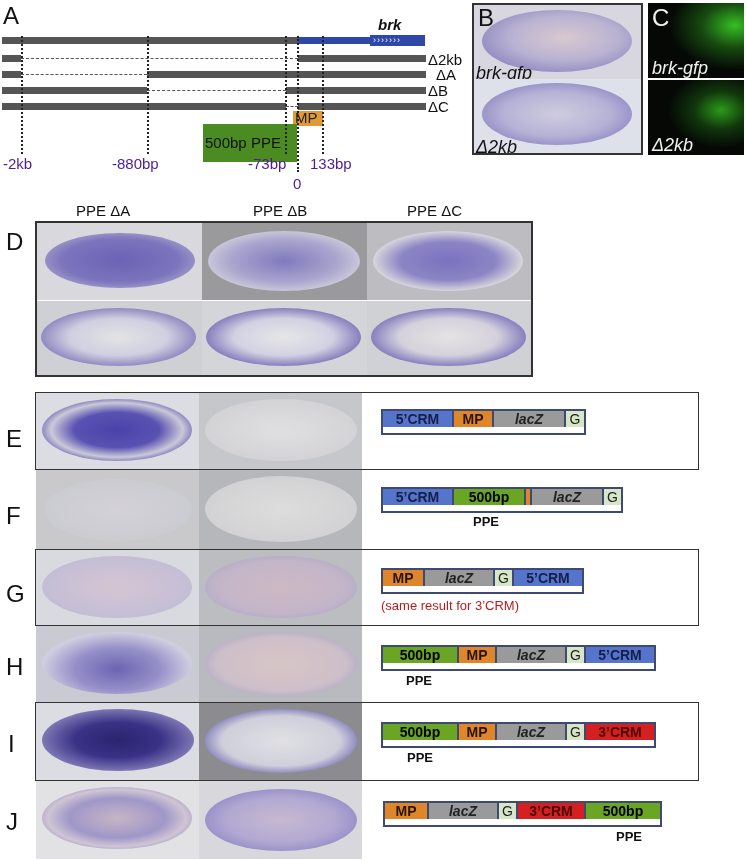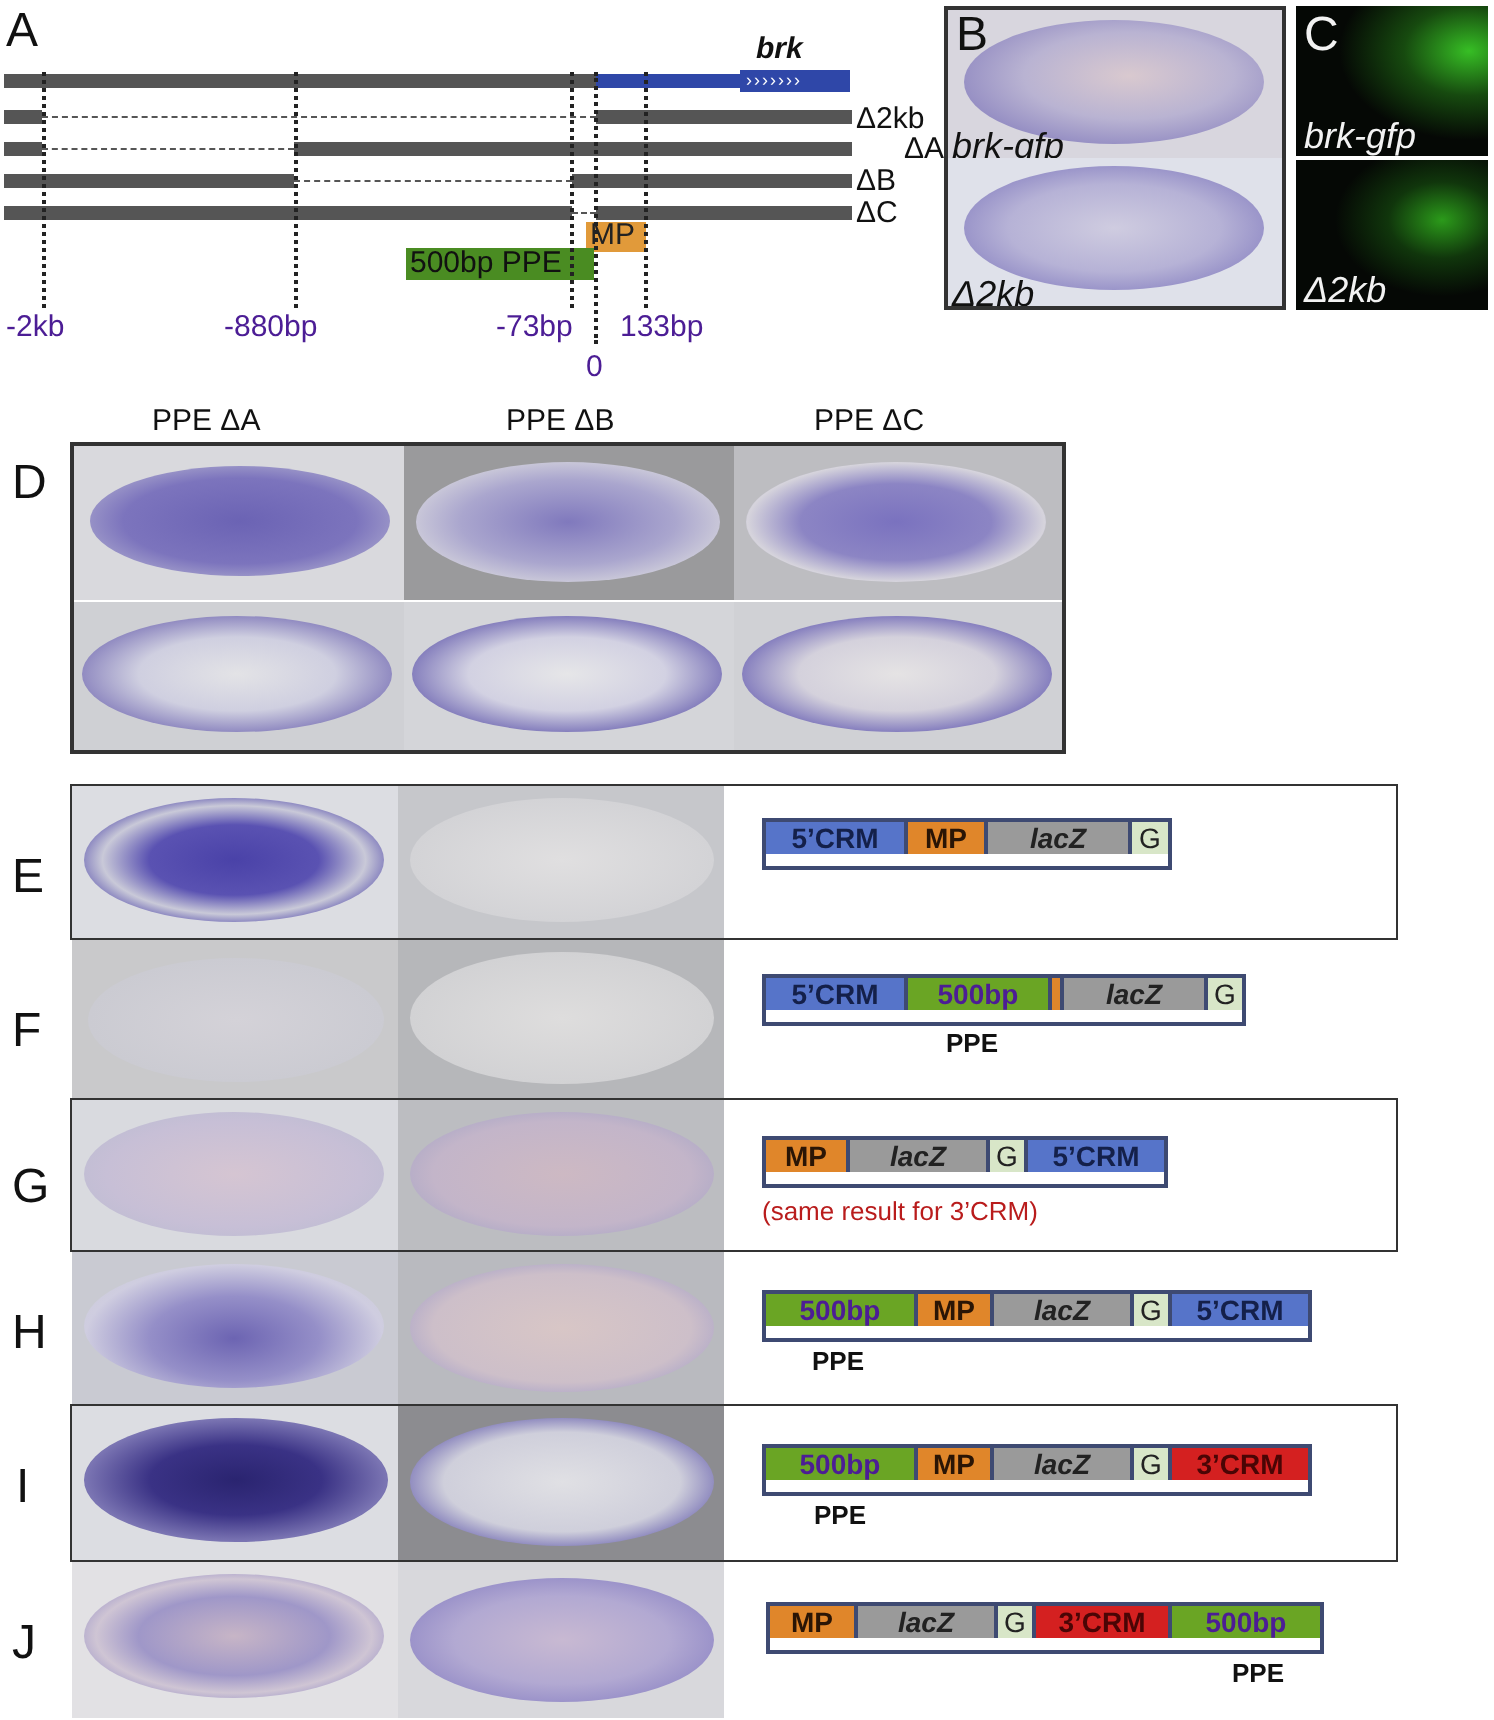--- a/index.html
+++ b/index.html
@@ -11,37 +11,37 @@
   
   .bar { position: absolute; height: 7px; background: #555555; }
   .bar.blue { background: #2f47a8; }
   .gap-line { position: absolute; height: 0; border-top: 1px dashed #555; }
   .vline { position: absolute; width: 0; border-left: 2px dotted #222; }
   .brk-arrowbox { position: absolute; background: #2f47a8; color: #fff; font-size: 9px;
                   letter-spacing: 1px; line-height: 11px; padding-left: 3px; white-space: nowrap; overflow: hidden; }
   .row-label { position: absolute; font-size: 15px; color: #111; line-height: 14px; }
   .tick-label { position: absolute; font-size: 15px; color: #4c1d95; white-space: nowrap; }
   .ppe-box { position: absolute; background: #4a8c22; color: #111; font-size: 15px;
-             line-height: 14px; padding: 1px 2px; white-space: nowrap; }
+             line-height: 14px; padding: 12px 2px; white-space: nowrap; }
   .mp-box { position: absolute; background: #e19a3a; color: #222; font-size: 15px;
             line-height: 14px; padding: 0 2px; }
 
   
   .img { position: absolute; overflow: hidden; }
   .embryo { position: absolute; border-radius: 50%; }
   .img-label { position: absolute; font-style: italic; font-size: 18px; }
 
   
   .construct { position: absolute; display: flex; border: 2px solid #3e4a72; height: 22px; }
   .seg { height: 16px; display: flex; align-items: center; justify-content: center;
          font-size: 14px; font-weight: 700; box-sizing: border-box; }
   .seg.crm5 { background: #5674c9; color: #14204a; }
   .seg.crm3 { background: #d42020; color: #4a0505; }
   .seg.mp { background: #e0862a; color: #2a1505; }
-  .seg.ppe { background: #6aa524; color: #4c1d95; }
+  .seg.ppe { background: #6aa524; color: #000000; }
   .seg.lacz { background: #9a9a9a; color: #222; font-style: italic; }
   .seg.g { background: #d8e6c8; color: #222; font-weight: 400; }
   .seg + .seg { border-left: 2px solid #3e4a72; }
   .sub-label { position: absolute; font-size: 13px; font-weight: 700; color: #111; }
   .note { position: absolute; font-size: 13px; color: #b91c1c; }
   .frame { position: absolute; border: 1.5px solid #333; box-sizing: border-box; }
 </style>
 </head>
 <body>
 
@@ -54,21 +54,21 @@
   <div class="brk-arrowbox" style="left:370px;top:35px;width:52px;height:11px;">›››››››</div>
 
   <div class="bar" style="left:2px;top:55px;width:19px;"></div>
   <div class="gap-line" style="left:21px;top:58px;width:277px;"></div>
   <div class="bar" style="left:298px;top:55px;width:128px;"></div>
   <div class="row-label" style="left:428px;top:53px;">Δ2kb</div>
 
   <div class="bar" style="left:2px;top:71px;width:19px;"></div>
   <div class="gap-line" style="left:21px;top:74px;width:126px;"></div>
   <div class="bar" style="left:147px;top:71px;width:279px;"></div>
-  <div class="row-label" style="left:452px;top:68px;">ΔA</div>
+  <div class="row-label" style="left:436px;top:68px;">ΔA</div>
 
   <div class="bar" style="left:2px;top:87px;width:145px;"></div>
   <div class="gap-line" style="left:147px;top:90px;width:139px;"></div>
   <div class="bar" style="left:286px;top:87px;width:140px;"></div>
   <div class="row-label" style="left:428px;top:84px;">ΔB</div>
 
   <div class="bar" style="left:2px;top:103px;width:284px;"></div>
   <div class="gap-line" style="left:286px;top:106px;width:12px;"></div>
   <div class="bar" style="left:298px;top:103px;width:128px;"></div>
   <div class="row-label" style="left:428px;top:100px;">ΔC</div>

